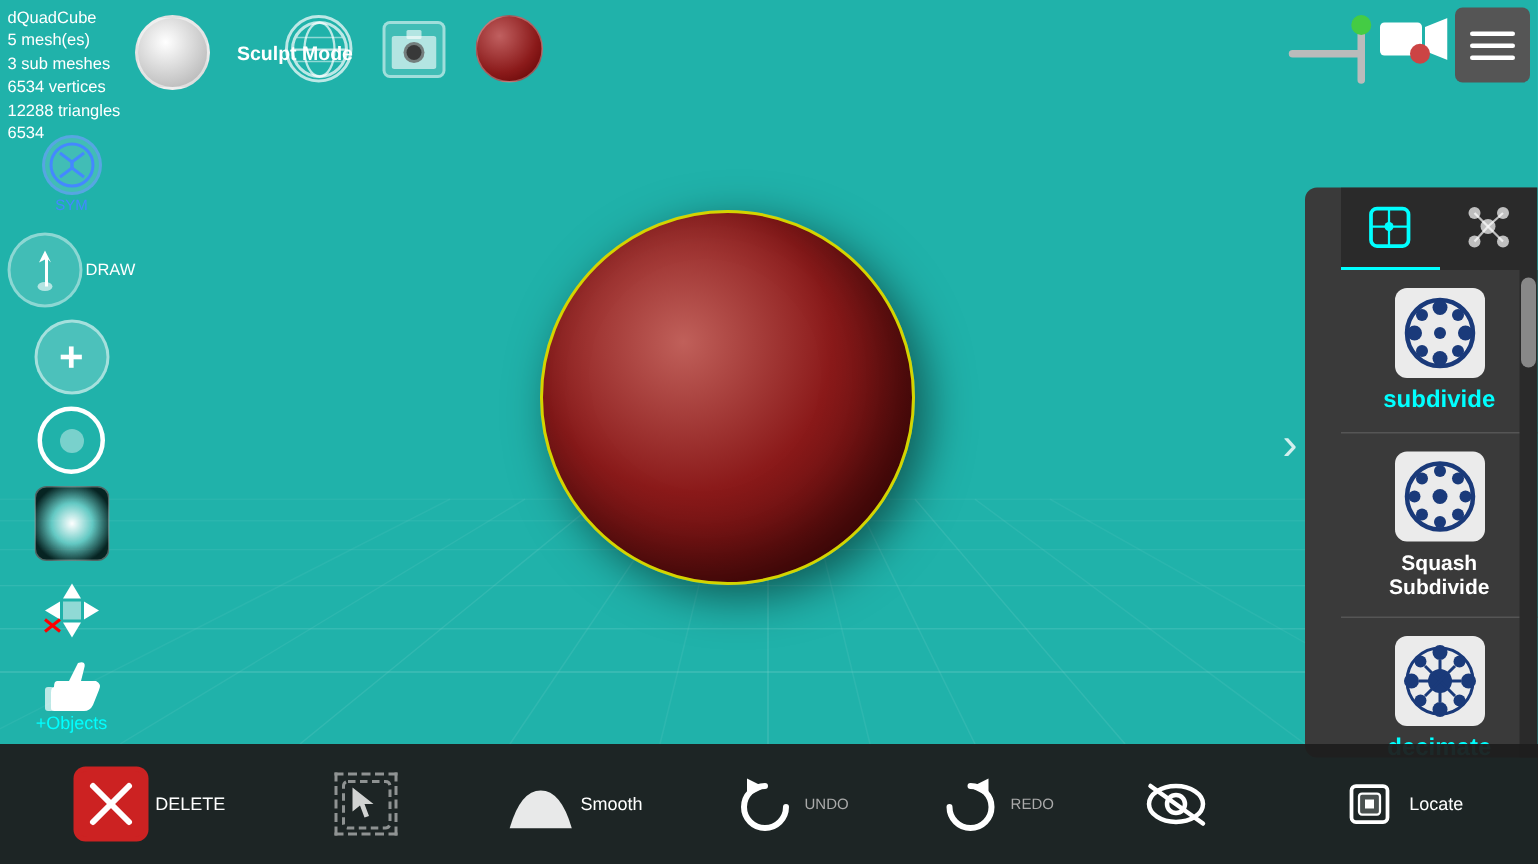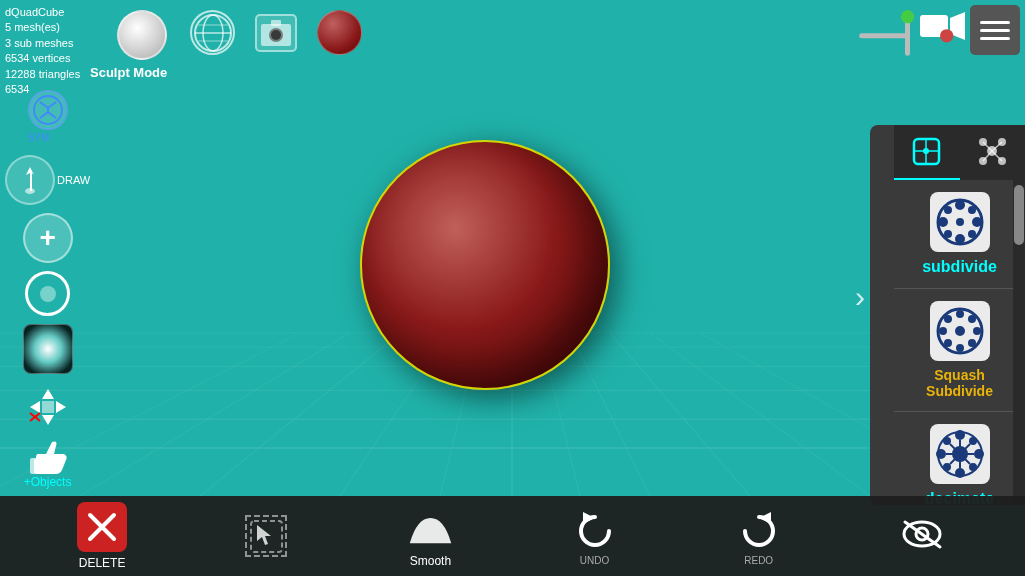--- a/index.html
+++ b/index.html
@@ -42,23 +42,23 @@
       color: white;
       font-size: 11px;
       line-height: 1.4;
     }
 
     .sculpt-mode-btn {
       position: absolute;
       top: 10px;
       left: 90px;
       display: flex;
-      flex-direction: column;
-      align-items: flex-end;
-      gap: 5px;
+      flex-direction: row;
+      align-items: center;
+      gap: 18px;
     }
 
     .sculpt-circle {
       width: 50px;
       height: 50px;
       border-radius: 50%;
       background: radial-gradient(circle at 40% 35%, #fff 0%, #ddd 40%, #aaa 100%);
       border: 2px solid rgba(255,255,255,0.5);
     }
 
@@ -346,21 +346,21 @@
       height: 80px;
       background: rgba(30,30,30,0.95);
       display: flex;
       align-items: center;
       justify-content: space-around;
       padding: 0 20px;
     }
 
     .bottom-btn {
       display: flex;
-      flex-direction: column;
+      flex-direction: row;
       align-items: center;
       gap: 4px;
       cursor: pointer;
       min-width: 70px;
     }
 
     .bottom-btn-icon {
       width: 45px;
       height: 45px;
       display: flex;
@@ -386,21 +386,21 @@
 
     .undo-label, .redo-label {
       color: #aaa;
       font-size: 10px;
     }
 
     
     .sym-btn {
       display: flex;
       flex-direction: column;
-      align-items: flex-start;
+      align-items: center;
       color: #00aaff;
       font-size: 12px;
       cursor: pointer;
       gap: 2px;
     }
     .sym-icon {
       width: 40px;
       height: 40px;
       border-radius: 50%;
       background: rgba(255,255,255,0.15);
@@ -709,21 +709,21 @@
           <circle cx="25" cy="42" r="4" fill="#1a3a7a"></circle>
           <circle cx="8" cy="25" r="4" fill="#1a3a7a"></circle>
           <circle cx="42" cy="25" r="4" fill="#1a3a7a"></circle>
           <circle cx="13" cy="13" r="4" fill="#1a3a7a"></circle>
           <circle cx="37" cy="13" r="4" fill="#1a3a7a"></circle>
           <circle cx="13" cy="37" r="4" fill="#1a3a7a"></circle>
           <circle cx="37" cy="37" r="4" fill="#1a3a7a"></circle>
           <circle cx="25" cy="25" r="5" fill="#1a3a7a"></circle>
         </svg>
       </div>
-      <span class="panel-item-label" style="color:#eab308; font-size:14px; text-align:center;">Squash<br>Subdivide</span>
+      <span class="panel-item-label" style="color:#ffffff; font-size:14px; text-align:center;">Squash<br>Subdivide</span>
     </div>
 
     <div class="panel-item">
       <div class="panel-item-icon">
         <svg width="50" height="50" viewBox="0 0 50 50">
           <circle cx="25" cy="25" r="22" fill="none" stroke="#1a3a7a" stroke-width="2"></circle>
 
           <circle cx="25" cy="25" r="8" fill="#1a3a7a"></circle>
           <circle cx="25" cy="6" r="5" fill="#1a3a7a"></circle>
           <circle cx="25" cy="44" r="5" fill="#1a3a7a"></circle>
@@ -807,14 +807,25 @@
       <svg width="45" height="35" viewBox="0 0 45 35">
 
         <ellipse cx="22" cy="17" rx="18" ry="12" fill="none" stroke="white" stroke-width="3"></ellipse>
         <circle cx="22" cy="17" r="6" fill="none" stroke="white" stroke-width="3"></circle>
         <line x1="5" y1="5" x2="40" y2="30" stroke="white" stroke-width="3" stroke-linecap="round"></line>
       </svg>
     </div>
     <span class="bottom-btn-label"></span>
   </div>
 
+  <div class="bottom-btn">
+    <div class="bottom-btn-icon">
+      <svg width="40" height="40" viewBox="0 0 40 40">
+
+        <rect x="8" y="8" width="24" height="24" rx="3" fill="none" stroke="white" stroke-width="2.5"></rect>
+        <rect x="13" y="13" width="14" height="14" rx="2" fill="rgba(255,255,255,0.2)" stroke="white" stroke-width="1.5"></rect>
+        <rect x="17" y="17" width="6" height="6" fill="white"></rect>
+      </svg>
+    </div>
+    <span class="bottom-btn-label">Locate</span>
+  </div>
 
 </div>
 
 </body></html>

